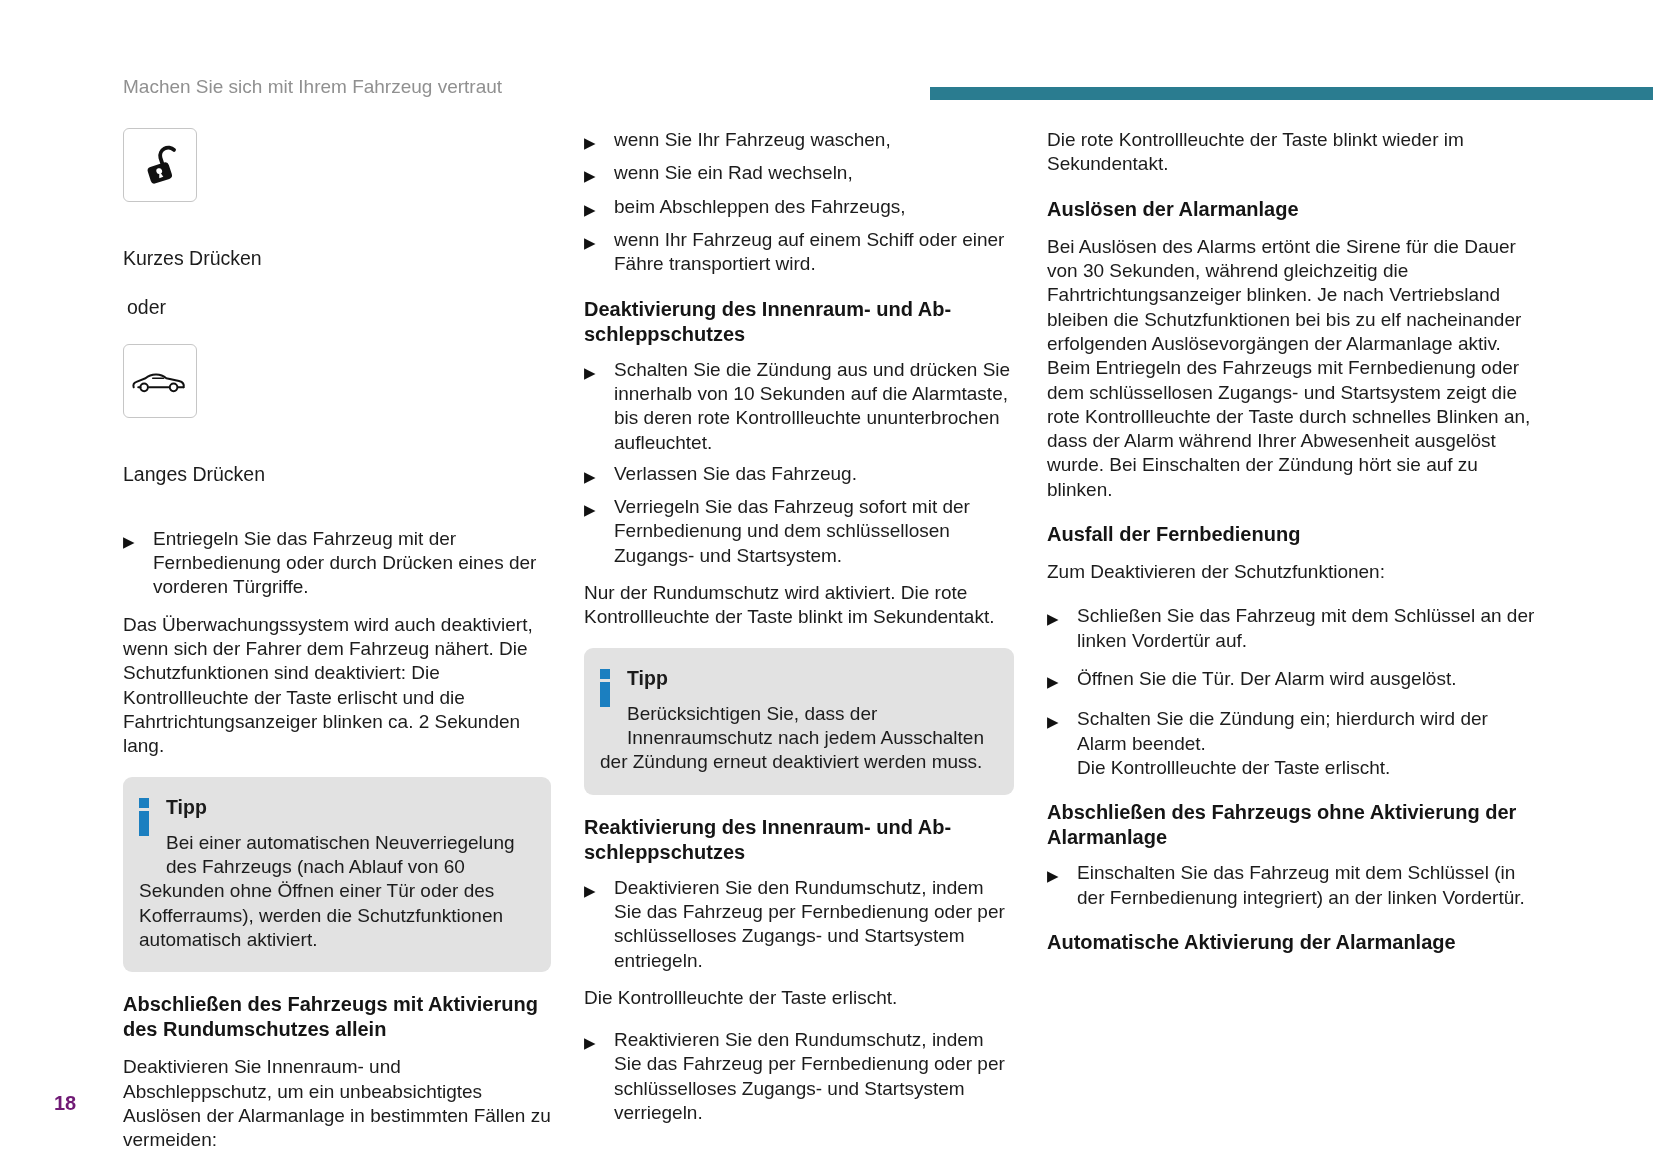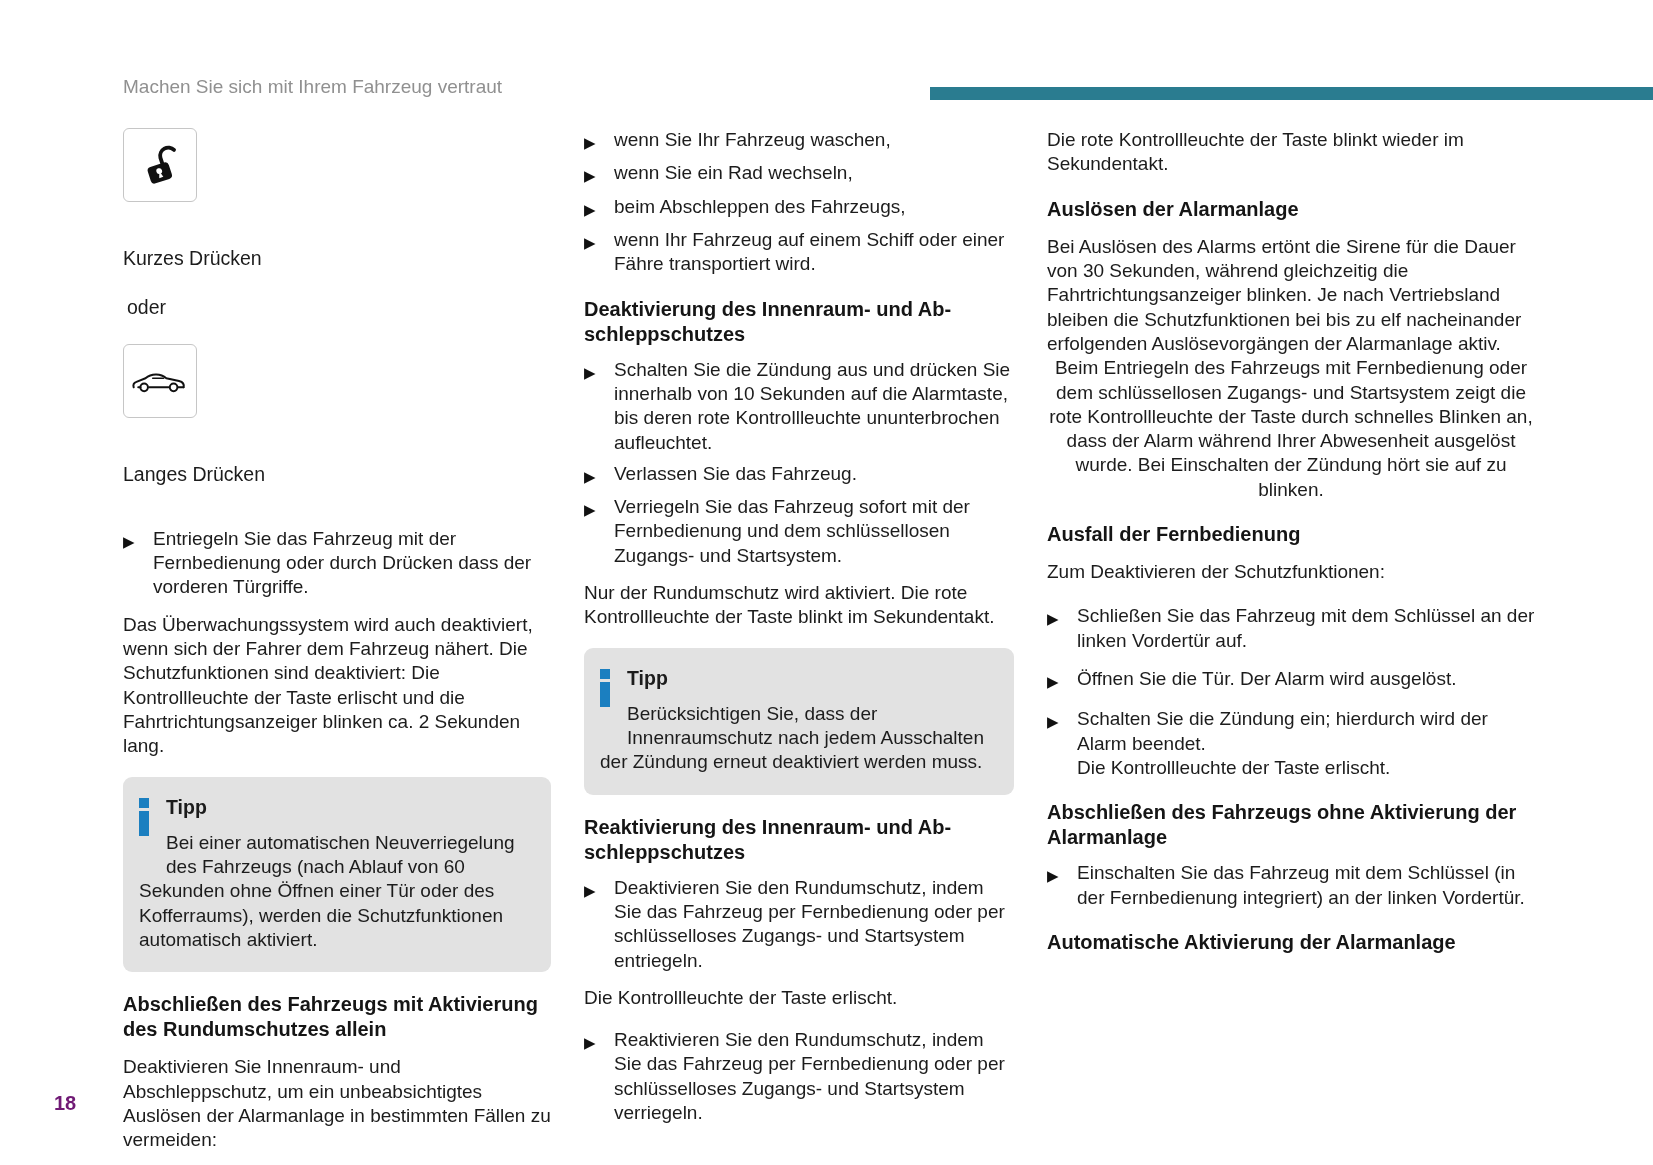--- a/index.html
+++ b/index.html
@@ -43,21 +43,21 @@
   .oder{margin:0 0 24px 4px;font-size:19.5px;}
 
   .bullet{display:flex;margin:0 0 7px 0;}
   .bullet .marker{flex:0 0 30px;padding-top:2px;}
   .bullet .marker::before{content:"▶";font-size:15px;color:#111;}
   .bullet-text{flex:1;white-space:pre-line;}
 
   .first-bullet{margin-top:40px;}
   p.para{margin:13px 0;}
   p.para.tight-bottom{margin-bottom:0;}
-  p.para.tight-top{margin-top:0;text-align:center;}
+  p.para.tight-top{margin-top:0;}
 
   h3{
     font-size:20px;line-height:1.25;margin:20px 0 11px 0;
     font-weight:bold;color:#151515;
   }
 
   .tip{
     background:#e2e2e2;border-radius:9px;
     padding:18px 18px 20px 16px;
     margin:18px 0 20px 0;
@@ -109,21 +109,21 @@
               <circle cx="47" cy="23" r="4.2"></circle>
               <path d="M24 13 l12 0" stroke-width="1.8"></path>
             </g>
           </svg>
         </div>
         <div class="icon-label">Langes Drücken</div>
       </div>
 
       <div class="bullet first-bullet">
         <span class="marker"></span>
-        <span class="bullet-text">Entriegeln Sie das Fahrzeug mit der Fernbedienung oder durch Drücken dass der vorderen Türgriffe.</span>
+        <span class="bullet-text">Entriegeln Sie das Fahrzeug mit der Fernbedienung oder durch Drücken eines der vorderen Türgriffe.</span>
       </div>
 
       <p class="para">Das Überwachungssystem wird auch deaktiviert, wenn sich der Fahrer dem Fahrzeug nähert. Die Schutzfunktionen sind deaktiviert: Die Kontrollleuchte der Taste erlischt und die Fahrtrichtungsanzeiger blinken ca. 2 Sekunden lang.</p>
 
       <div class="tip">
         <span class="info-icon">
             <span class="info-dot"></span>
             <span class="info-stem"></span>
           </span>
         <div class="tip-title">Tipp</div>

